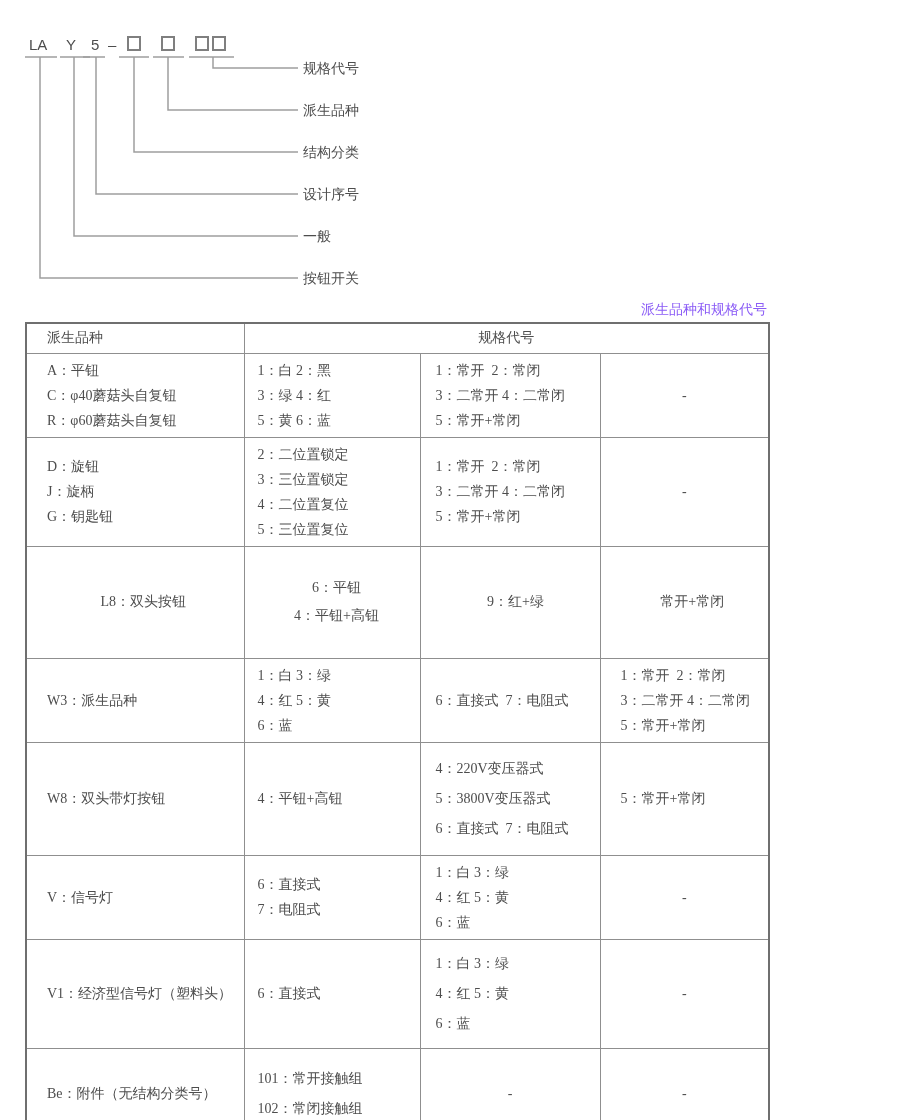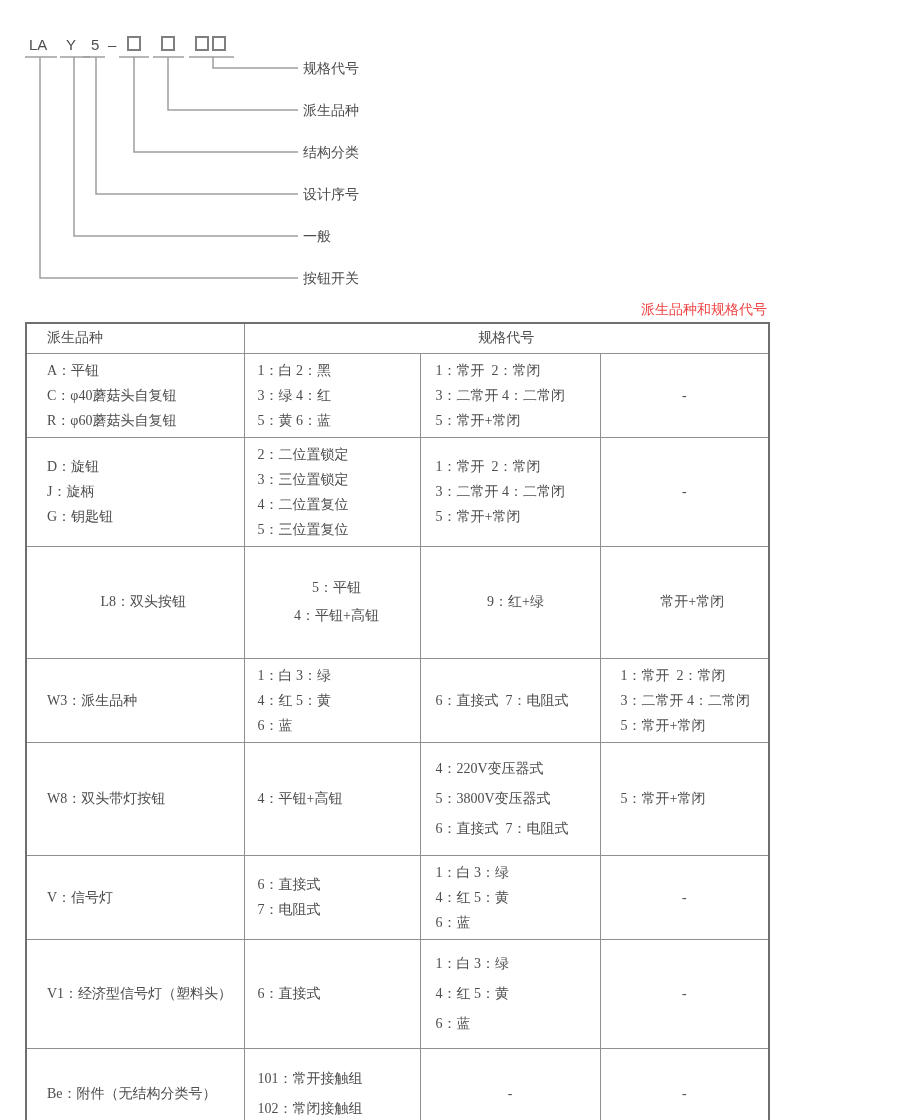--- a/index.html
+++ b/index.html
@@ -28,21 +28,21 @@
     position: absolute; left: 303px;
     height: 20px; line-height: 20px;
     font-size: 14px; color: #4d4d4d;
     white-space: pre;
   }
 
   
   .table-wrap { width: 745px; margin-left: 25px; }
   .table-title {
     text-align: right;
-    font-size: 14px; color: #ef4444;
+    font-size: 14px; color: #8b5cf6;
     padding: 0 3px 4px 0;
     line-height: 18px;
   }
   table.spec {
     width: 745px;
     table-layout: fixed;
     border-collapse: collapse;
     border: 2px solid #6f6f6f;
   }
   table.spec th, table.spec td {
@@ -169,21 +169,21 @@
           </td>
           <td class="dash-cell">
             <div class="line">-</div>
           </td>
         </tr>
         <tr>
           <td>
             <div class="line">L8：双头按钮</div>
           </td>
           <td>
-            <div class="line">5：平钮</div>
+            <div class="line">6：平钮</div>
             <div class="line">4：平钮+高钮</div>
           </td>
           <td>
             <div class="line">9：红+绿</div>
           </td>
           <td>
             <div class="line">常开+常闭</div>
           </td>
         </tr>
         <tr>

